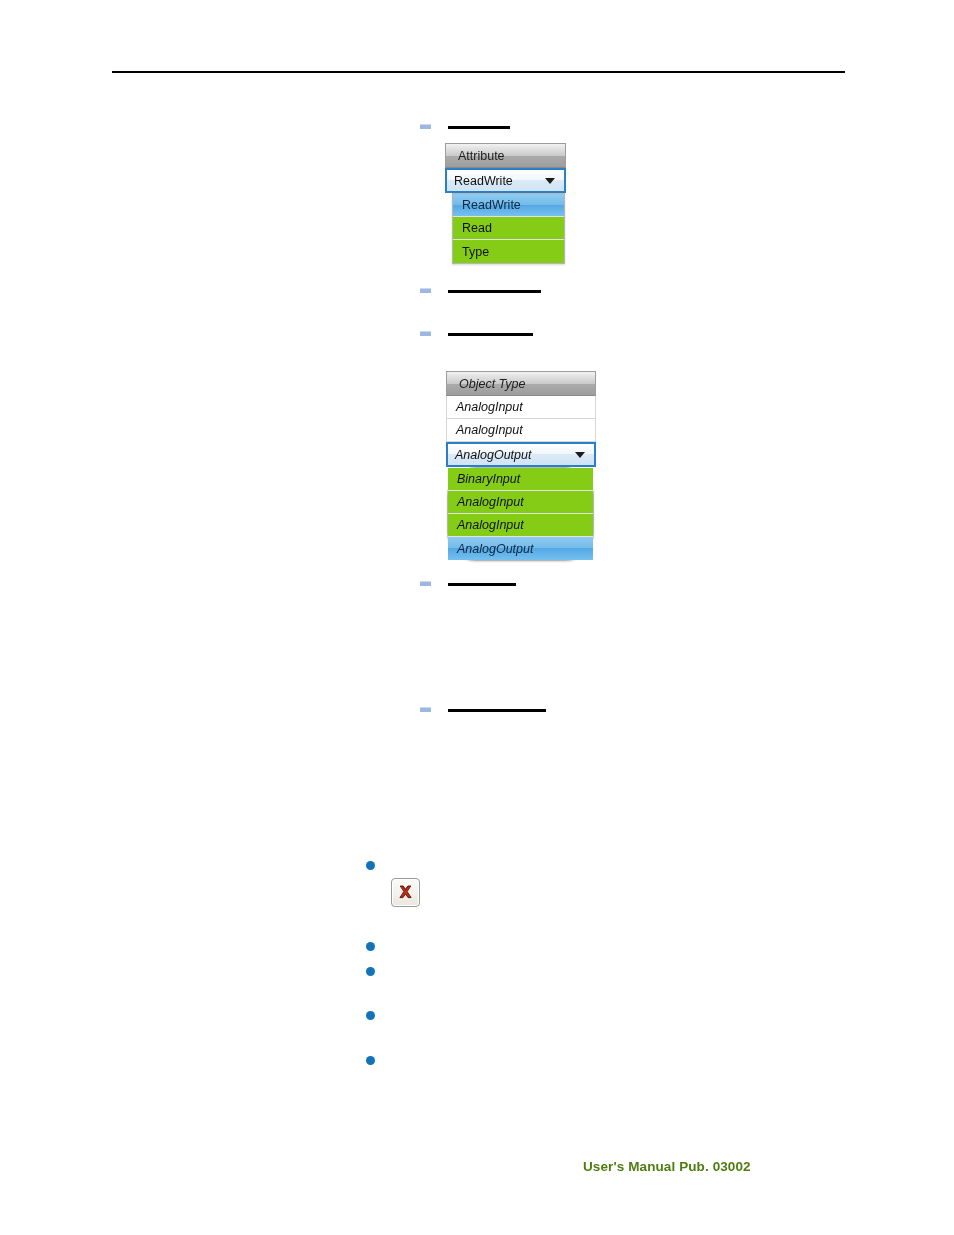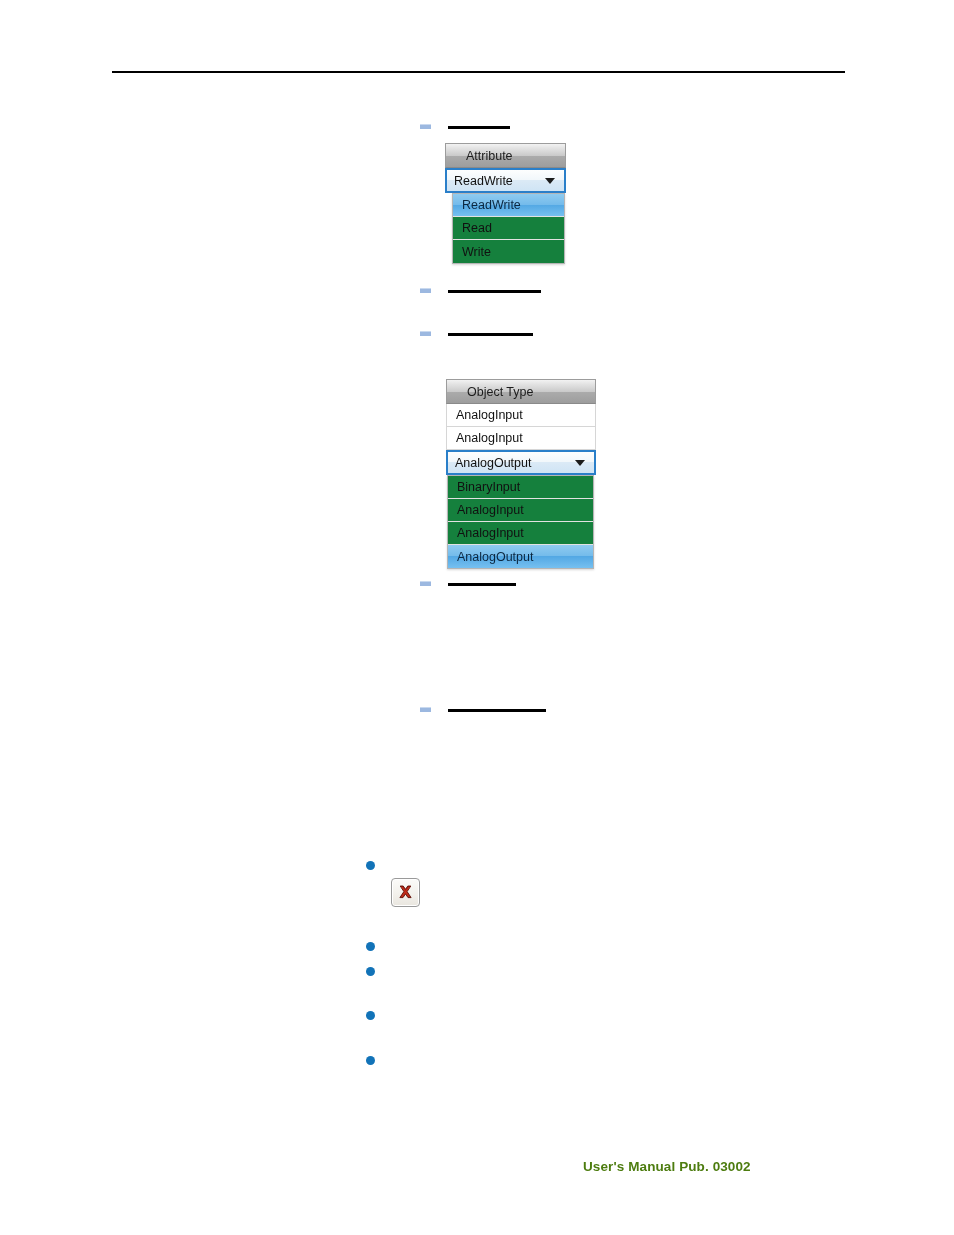--- a/index.html
+++ b/index.html
@@ -83,21 +83,21 @@
   .grid-header {
     box-sizing: border-box;
     height: 25px;
     background: linear-gradient(to bottom, #f2f2f2 0%, #e3e3e3 18%, #c9c9c9 52%, #ababab 53%, #9d9d9d 100%);
     border: 1px solid #9c9c9c;
     border-bottom-color: #8a8a8a;
     display: flex;
     align-items: center;
     font-size: 12.5px;
     color: #1c1c1c;
-    padding-left: 20px;
+    padding-left: 12px;
   }
 
   .grid-row {
     box-sizing: border-box;
     height: 23px;
     background: #ffffff;
     border: 1px solid #d6d6d6;
     border-top: none;
     display: flex;
     align-items: center;
@@ -139,40 +139,40 @@
   }
   .option {
     box-sizing: border-box;
     height: 23px;
     display: flex;
     align-items: center;
     font-size: 12.5px;
     color: #111111;
     padding-left: 9px;
     border-bottom: 1px solid #e2e2e2;
-    background: #15803d;
+    background: #84cc16;
   }
   .option:last-child { border-bottom: none; }
   .option.selected {
     background: linear-gradient(to bottom, #8fcbf0 0%, #74bbeb 48%, #53a8e4 50%, #76c0f0 100%);
     color: #0b2740;
   }
 
   
   #attribute-widget { left: 445px; top: 143px; width: 121px; }
   #attribute-widget .grid-header { width: 121px; }
   #attribute-widget .combo-cell  { width: 121px; }
   #attribute-widget .option-list { width: 113px; margin-left: 7px; }
 
   
-  #object-type-widget { left: 446px; top: 379px; width: 150px; }
+  #object-type-widget { left: 446px; top: 371px; width: 150px; font-style: italic; }
   #object-type-widget .grid-header { width: 150px; }
   #object-type-widget .grid-row    { width: 150px; }
   #object-type-widget .combo-cell  { width: 150px; }
-  #object-type-widget .option-list { width: 147px; margin-left: 1px; }
+  #object-type-widget .option-list { width: 147px; margin-left: 1px; border-radius: 29px; }
 </style>
 </head>
 <body>
 
 <div class="page-rule"></div>
 
 <div id="redaction-layer">
     <div class="dash-marker" style="left: 420px; top: 124px;"></div>
     <div class="dash-marker" style="left: 420px; top: 288px;"></div>
     <div class="dash-marker" style="left: 420px; top: 331px;"></div>
@@ -189,21 +189,21 @@
   <div class="grid-header">Attribute</div>
 
   <div class="combo-cell">
     <span>ReadWrite</span>
     <span class="combo-arrow"></span>
   </div>
 
   <div class="option-list" id="attribute-option-list">
       <div class="option selected">ReadWrite</div>
       <div class="option">Read</div>
-      <div class="option">Write</div>
+      <div class="option">Type</div>
     </div>
 </div>
 
 <div class="widget" id="object-type-widget">
   <div class="grid-header">Object Type</div>
 
   <div id="object-type-rows">
       <div class="grid-row">AnalogInput</div>
       <div class="grid-row">AnalogInput</div>
     </div>

